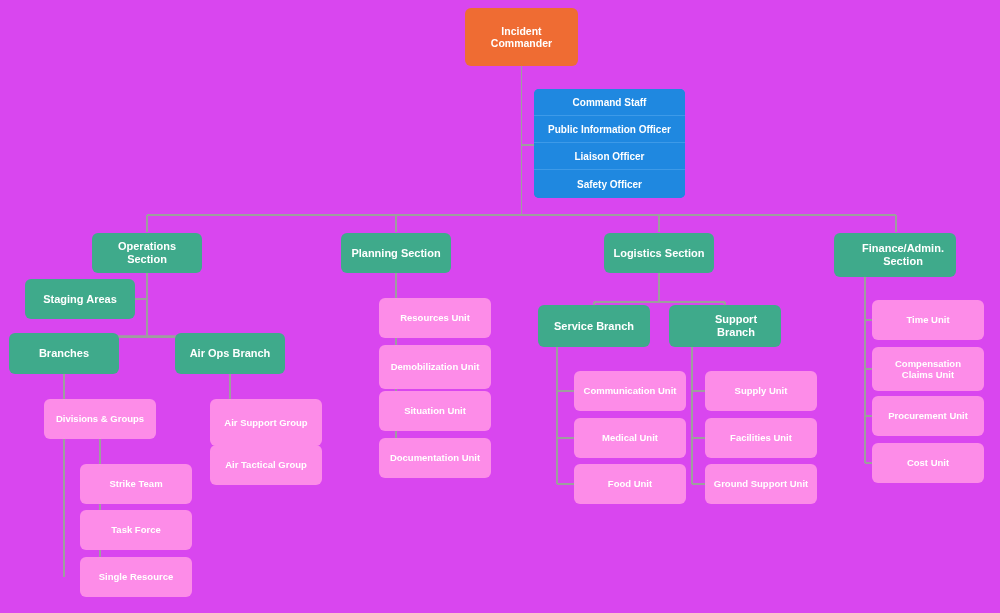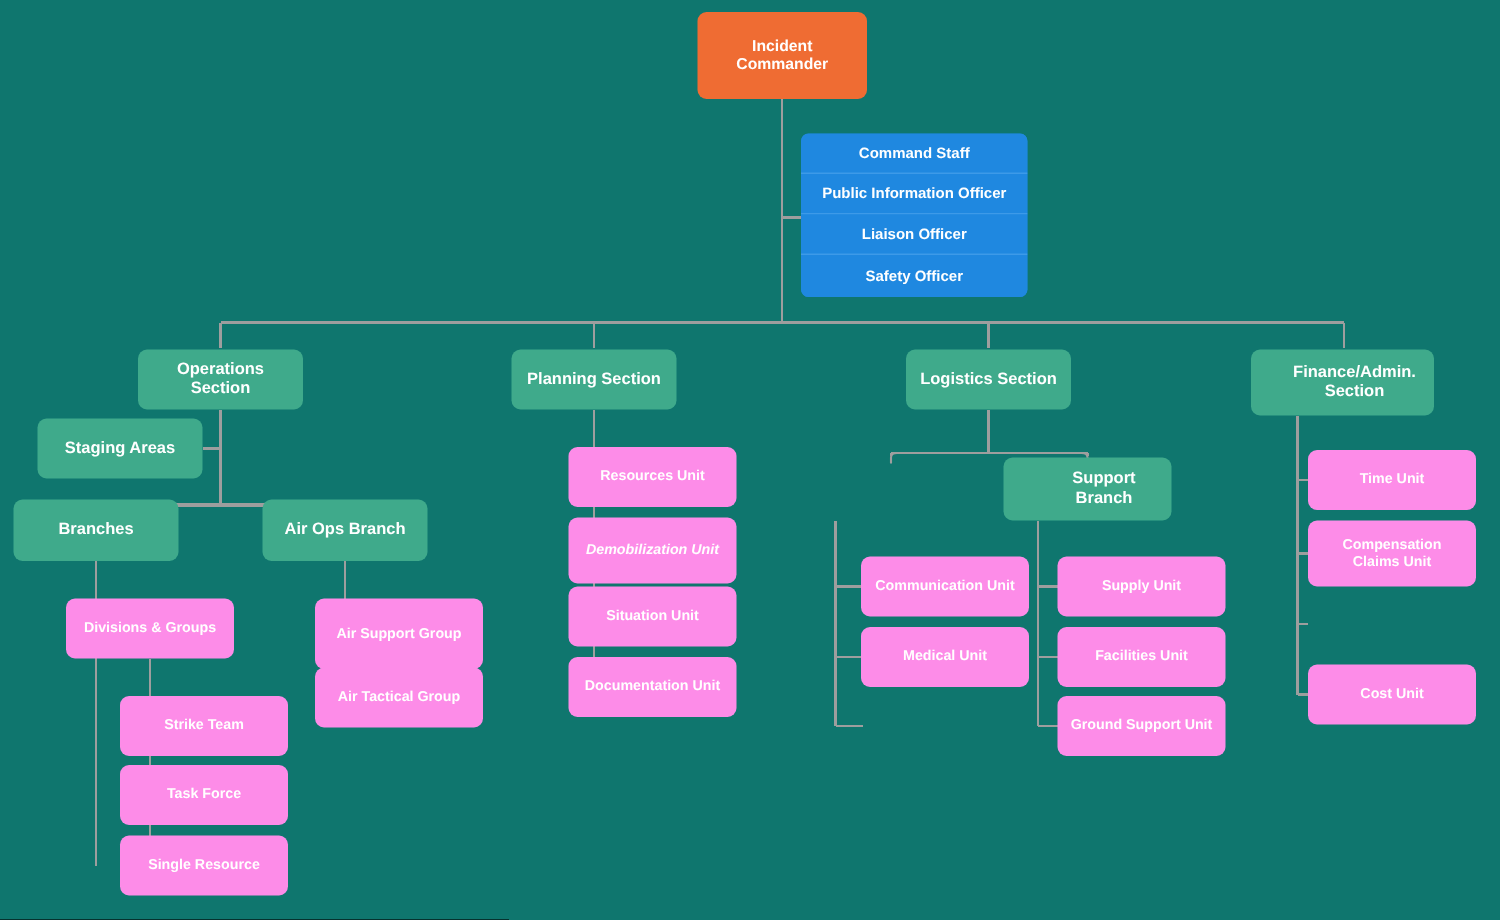--- a/index.html
+++ b/index.html
@@ -8,21 +8,21 @@
     padding: 0;
     background: #000000;
   }
   body {
     font-family: "Liberation Sans", sans-serif;
   }
   #chart-canvas {
     position: relative;
     width: 1000px;
     height: 613px;
-    background: #0f766e;
+    background: #d946ef;
     overflow: hidden;
   }
   #edge-layer {
     position: absolute;
     left: 0;
     top: 0;
     width: 1000px;
     height: 613px;
     pointer-events: none;
   }
@@ -172,46 +172,49 @@
   <div class="node pink" style="left:80px; top:557px; width:112px; height:40px;">Single Resource</div>
 
   <div class="node pink" style="left:210px; top:399px; width:112px; height:47px;">Air Support Group</div>
 
   <div class="node pink" style="left:210px; top:445px; width:112px; height:40px;">Air Tactical Group</div>
 
   <div class="node green" style="left:341px; top:233px; width:110px; height:40px;">Planning Section</div>
 
   <div class="node pink" style="left:379px; top:298px; width:112px; height:40px;">Resources Unit</div>
 
-  <div class="node pink" style="left:379px; top:345px; width:112px; height:44px;font-style:italic;">Demobilization Unit</div>
+  <div class="node pink" style="left:379px; top:345px; width:112px; height:44px;">Demobilization Unit</div>
 
   <div class="node pink" style="left:379px; top:391px; width:112px; height:40px;">Situation Unit</div>
 
   <div class="node pink" style="left:379px; top:438px; width:112px; height:40px;">Documentation Unit</div>
 
   <div class="node green" style="left:604px; top:233px; width:110px; height:40px;">Logistics Section</div>
 
+  <div class="node green" style="left:538px; top:305px; width:112px; height:42px;">Service Branch</div>
 
   <div class="node green" style="left:669px; top:305px; width:112px; height:42px;padding-left:28px;">Support Branch</div>
 
   <div class="node pink" style="left:574px; top:371px; width:112px; height:40px;">Communication Unit</div>
 
   <div class="node pink" style="left:574px; top:418px; width:112px; height:40px;">Medical Unit</div>
 
+  <div class="node pink" style="left:574px; top:464px; width:112px; height:40px;">Food Unit</div>
 
   <div class="node pink" style="left:705px; top:371px; width:112px; height:40px;">Supply Unit</div>
 
   <div class="node pink" style="left:705px; top:418px; width:112px; height:40px;">Facilities Unit</div>
 
   <div class="node pink" style="left:705px; top:464px; width:112px; height:40px;">Ground Support Unit</div>
 
   <div class="node green" style="left:834px; top:233px; width:122px; height:44px;padding-left:22px;">Finance/Admin.
 Section</div>
 
   <div class="node pink" style="left:872px; top:300px; width:112px; height:40px;text-align:center;">Time Unit</div>
 
   <div class="node pink" style="left:872px; top:347px; width:112px; height:44px;">Compensation
 Claims Unit</div>
 
+  <div class="node pink" style="left:872px; top:396px; width:112px; height:40px;">Procurement Unit</div>
 
   <div class="node pink" style="left:872px; top:443px; width:112px; height:40px;">Cost Unit</div>
 
 </div>
 
 </body></html>

